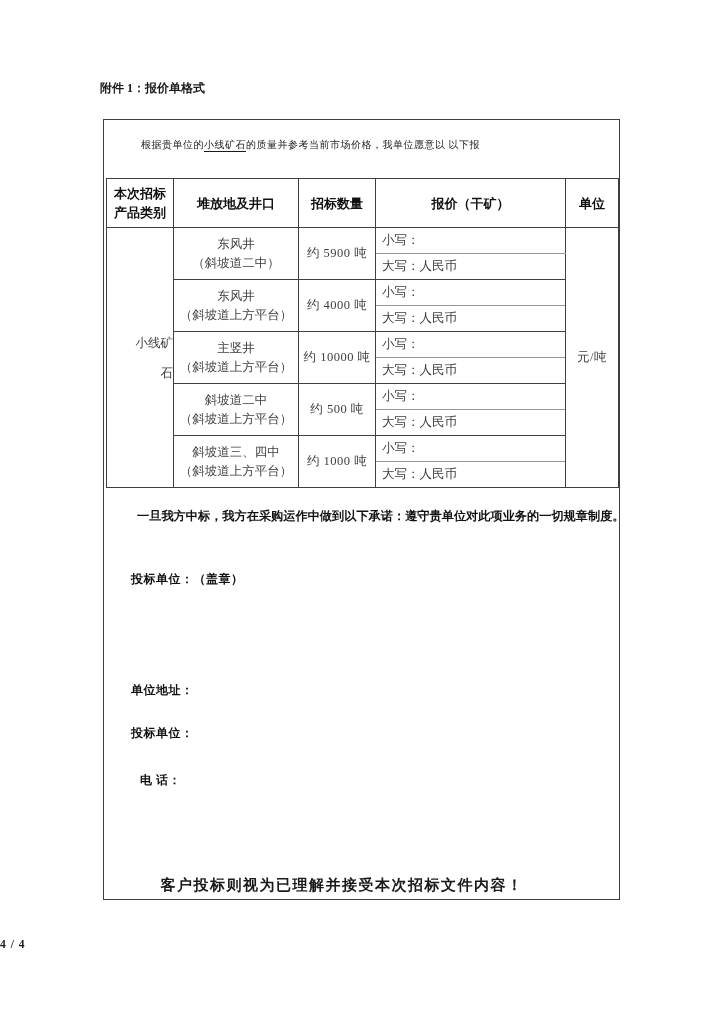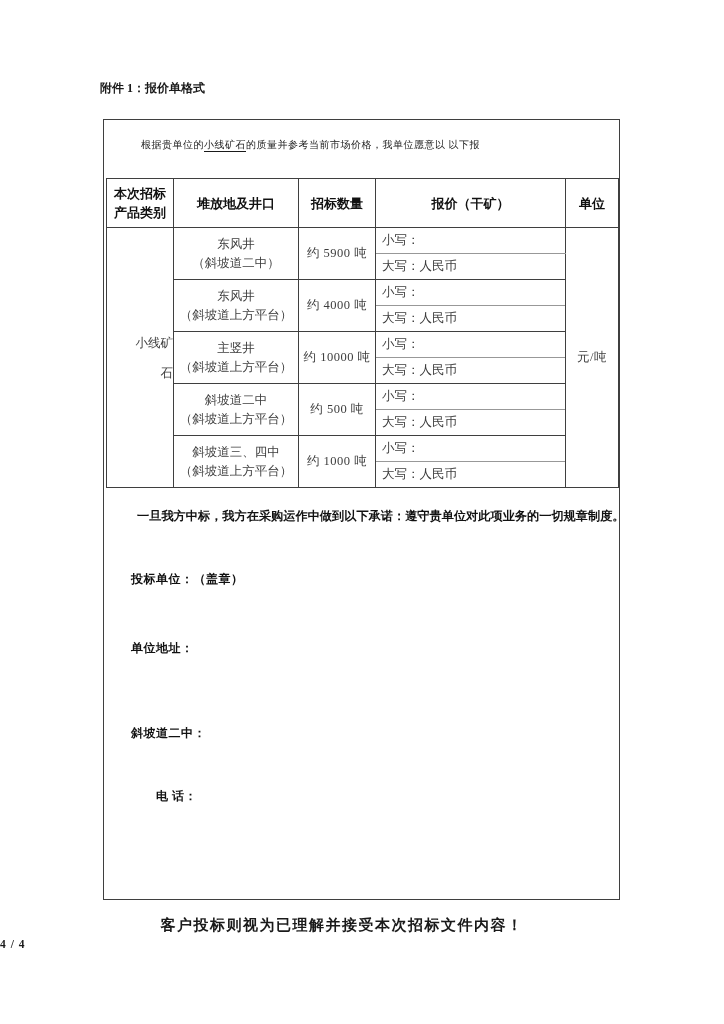--- a/index.html
+++ b/index.html
@@ -71,26 +71,26 @@
     white-space: nowrap;
     text-indent: 24px;
     color: #111;
   }
   .sig {
     position: absolute; left: 27px;
     font-size: 12px; font-weight: bold;
     color: #111; letter-spacing: 0.5px;
   }
   .sig.bidder  { top: 451px; }
-  .sig.address { top: 520px; text-align: right; }
+  .sig.address { top: 562px; text-align: right; }
   .sig.legal   { top: 605px; }
-  .sig.phone   { top: 668px; left: 36px; margin-left: 16px; }
+  .sig.phone   { top: 652px; left: 36px; }
 
   .footer-note {
-    position: absolute; top: 916px; left: 0;
+    position: absolute; top: 876px; left: 0;
     width: 684px; text-align: center;
     font-size: 15px; font-weight: bold;
     letter-spacing: 1.5px;
   }
   .page-num {
     position: absolute; top: 938px; left: 0;
     width: 724px; text-align: left;
     font-size: 11.5px; font-weight: bold;
     letter-spacing: 1px;
   }
@@ -187,19 +187,19 @@
       <tr>
         <td class="price">大写：人民币</td>
       </tr>
     </tbody>
   </table>
 
   <div class="commitment">一旦我方中标，我方在采购运作中做到以下承诺：遵守贵单位对此项业务的一切规章制度。</div>
 
   <div class="sig bidder">投标单位：（盖章）</div>
   <div class="sig address">单位地址：</div>
-  <div class="sig legal">斜坡道二中：</div>
+  <div class="sig legal">投标单位：</div>
   <div class="sig phone">电  话：</div>
 
 </div>
 
 <div class="footer-note">客户投标则视为已理解并接受本次招标文件内容！</div>
 <div class="page-num">4 / 4</div>
 
 </body></html>

